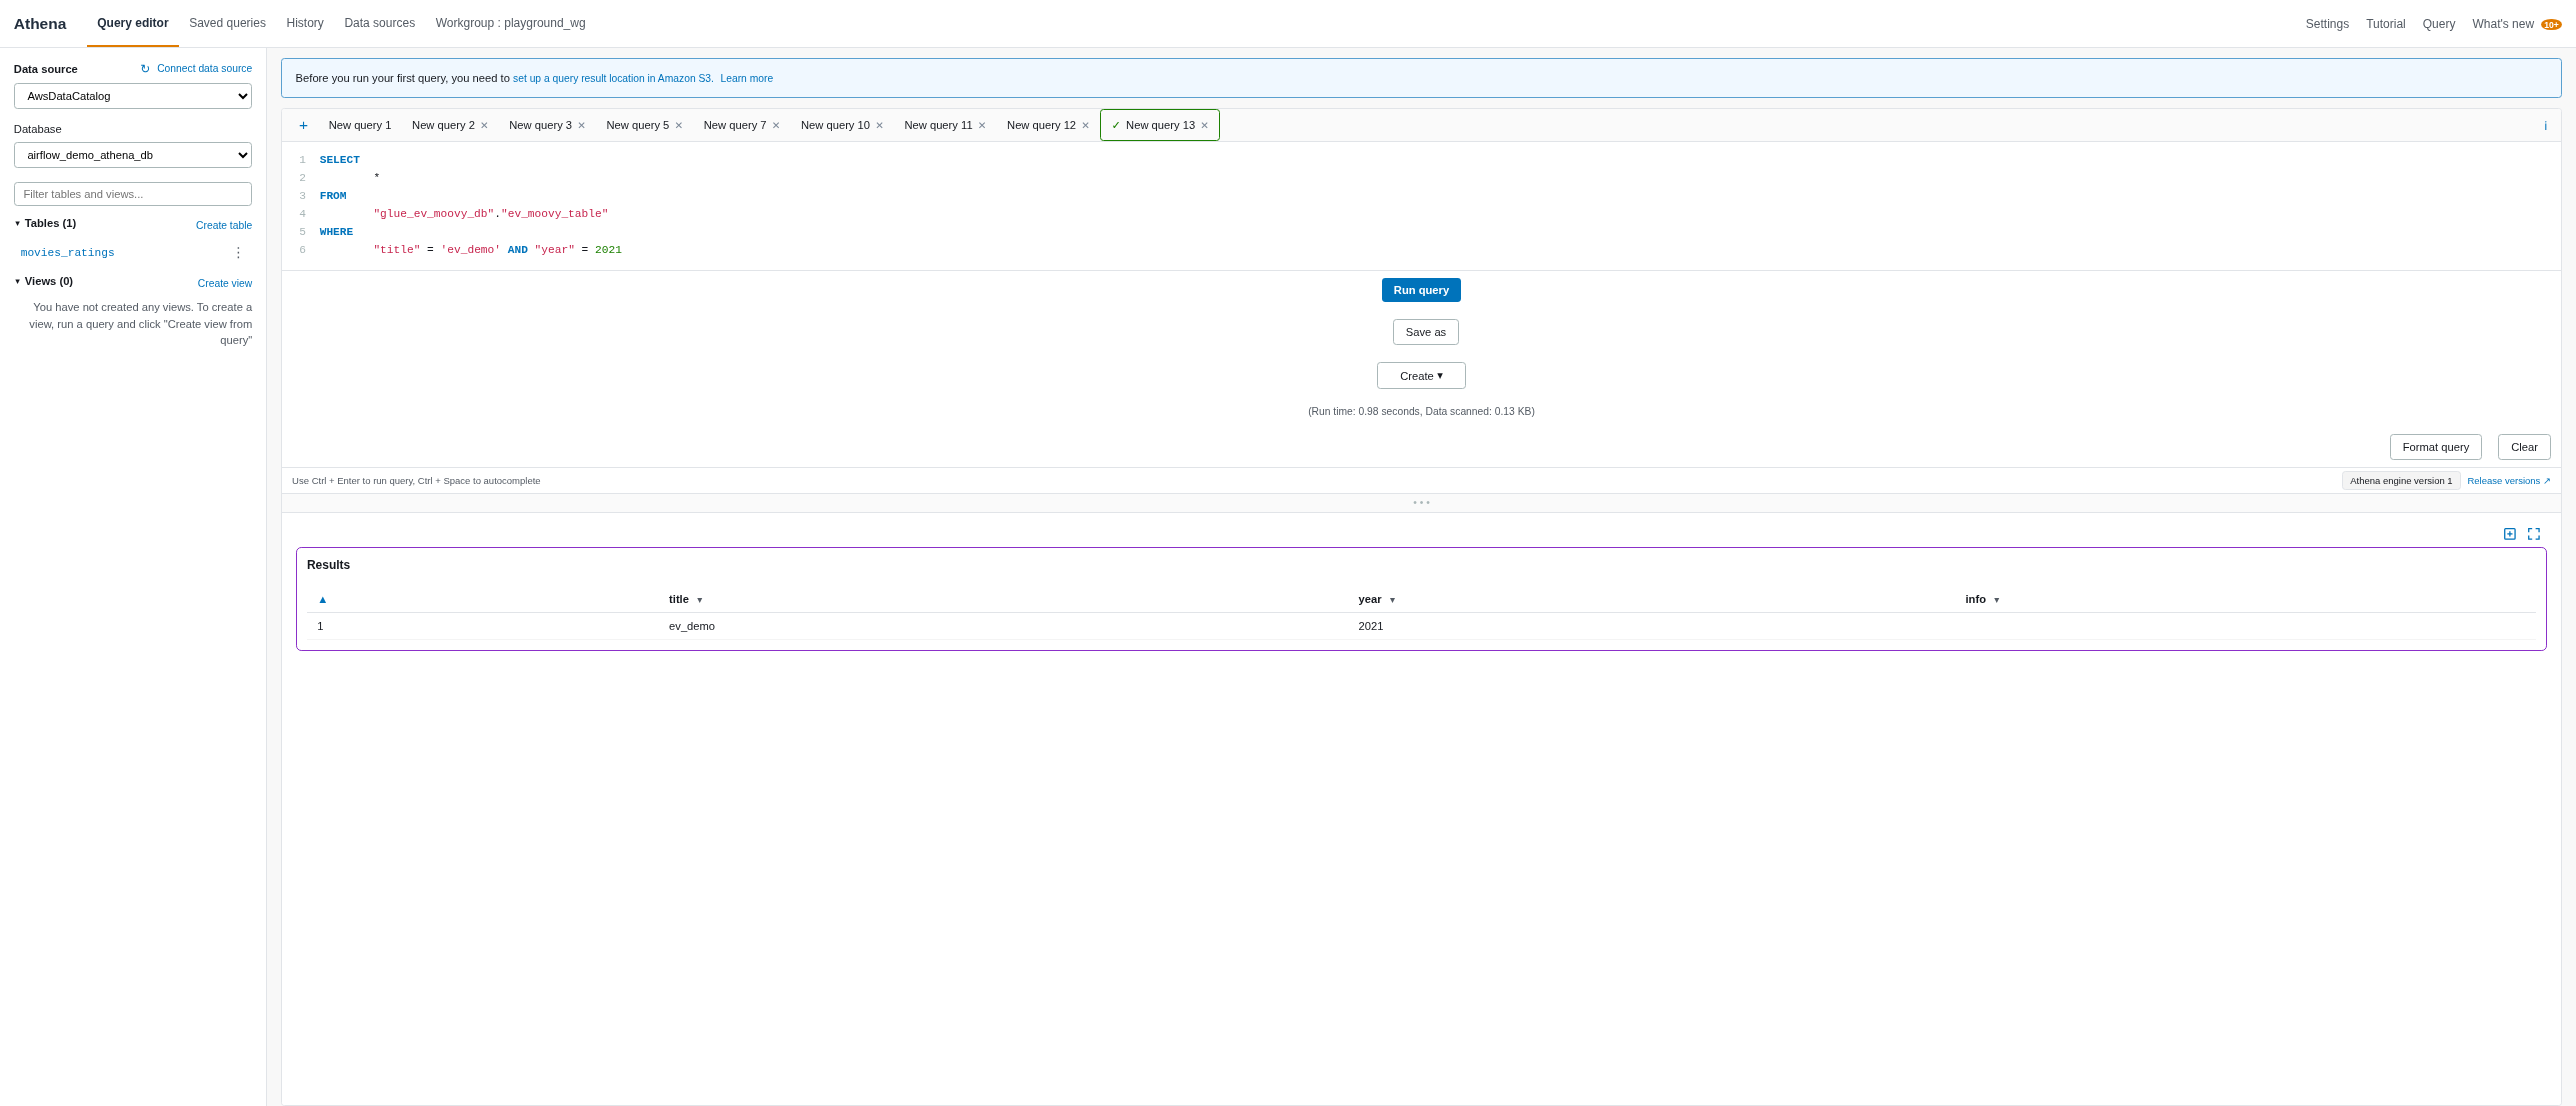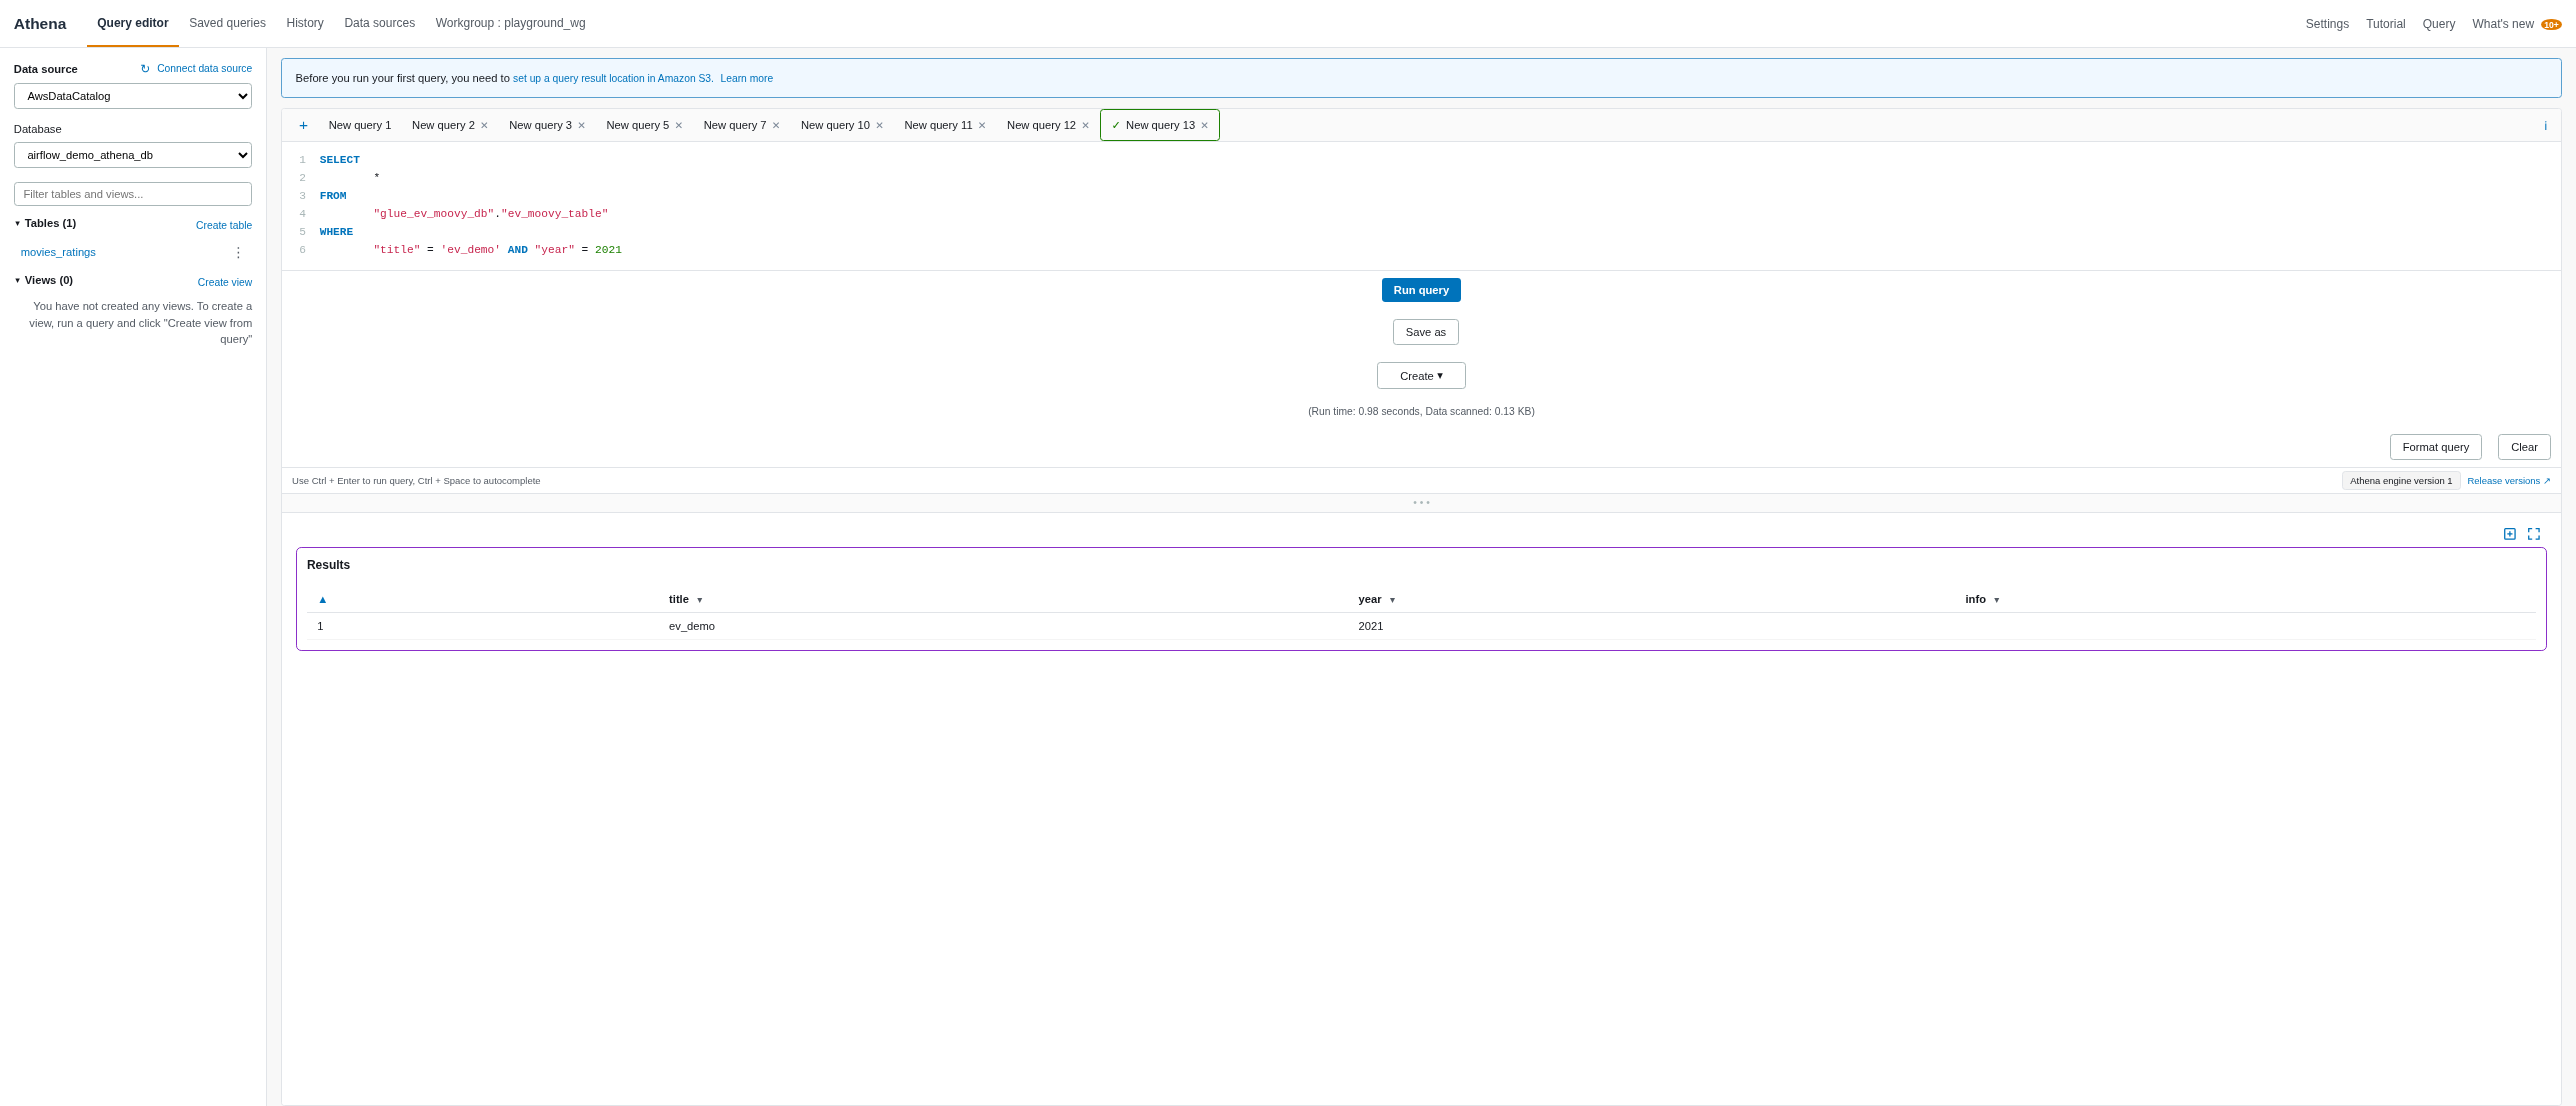--- a/index.html
+++ b/index.html
@@ -50,21 +50,21 @@
       border-radius: 3.4px; font-size: 11.2px; background: #fff; margin-bottom: 10.3px;
     }
     .collapse-header {
       display: flex; align-items: center; cursor: pointer;
       font-size: 11.2px; font-weight: 600; margin-bottom: 5.2px;
     }
     .collapse-icon { margin-right: 3.4px; font-size: 8.6px; }
     .section-actions { display: flex; justify-content: space-between; align-items: center; margin-bottom: 6.9px; }
     .table-item {
       display: flex; align-items: center; justify-content: space-between;
-      padding: 3.4px 6.9px; cursor: pointer; border-radius: 3.4px;
+      padding: 3.4px 6.9px; cursor: pointer; border-radius: 3.4px; font-family: Liberation Mono, monospace;
     }
     .table-name { color: #0073bb; font-size: 11.2px; }
     .table-dots { font-size: 13.8px; color: #545b64; cursor: pointer; }
     .views-empty { font-size: 11.2px; color: #545b64; line-height: 1.5; margin-top: 6.9px; text-align: right; }
 
     
     .refresh-btn { background: none; border: none; cursor: pointer; color: #0073bb; font-size: 12px; }
 
     
     .content-area { flex: 1; display: flex; flex-direction: column; overflow: hidden; }

